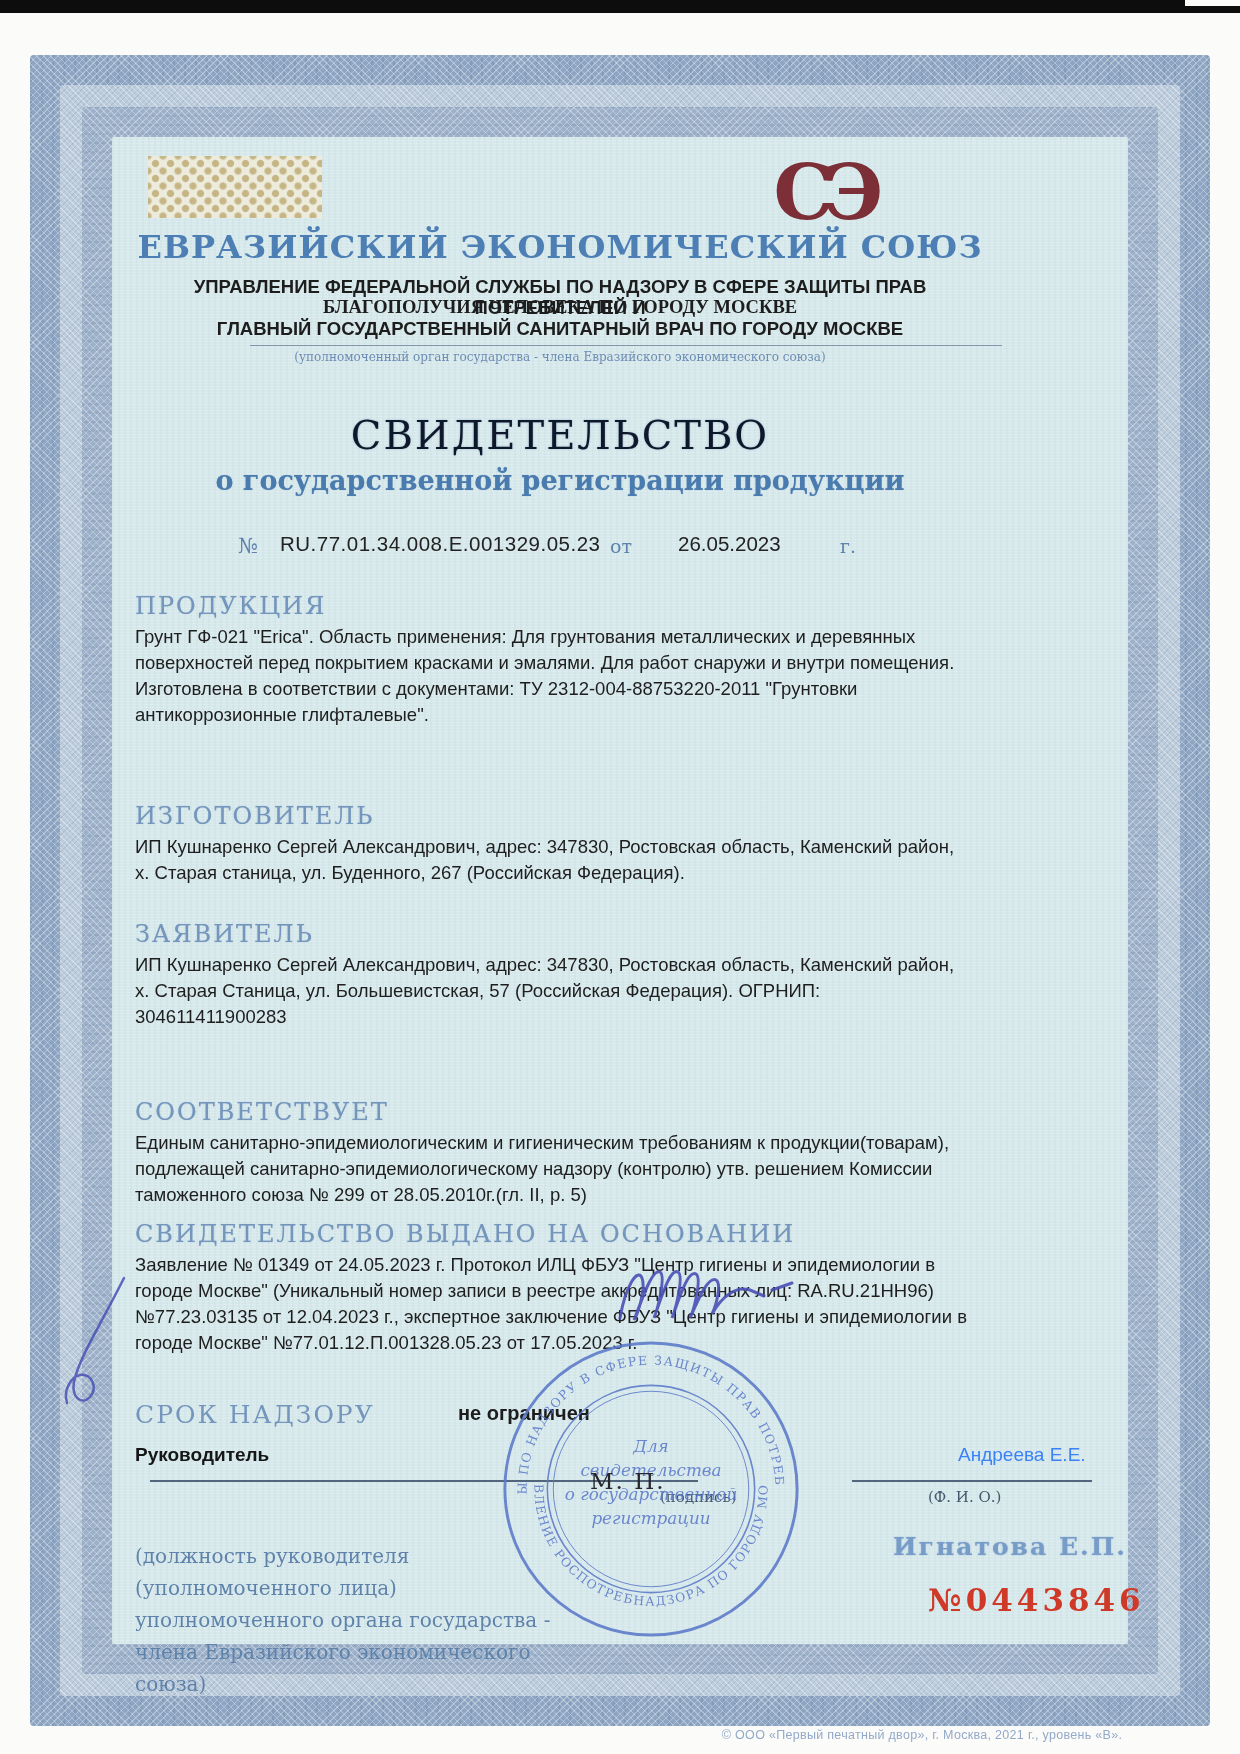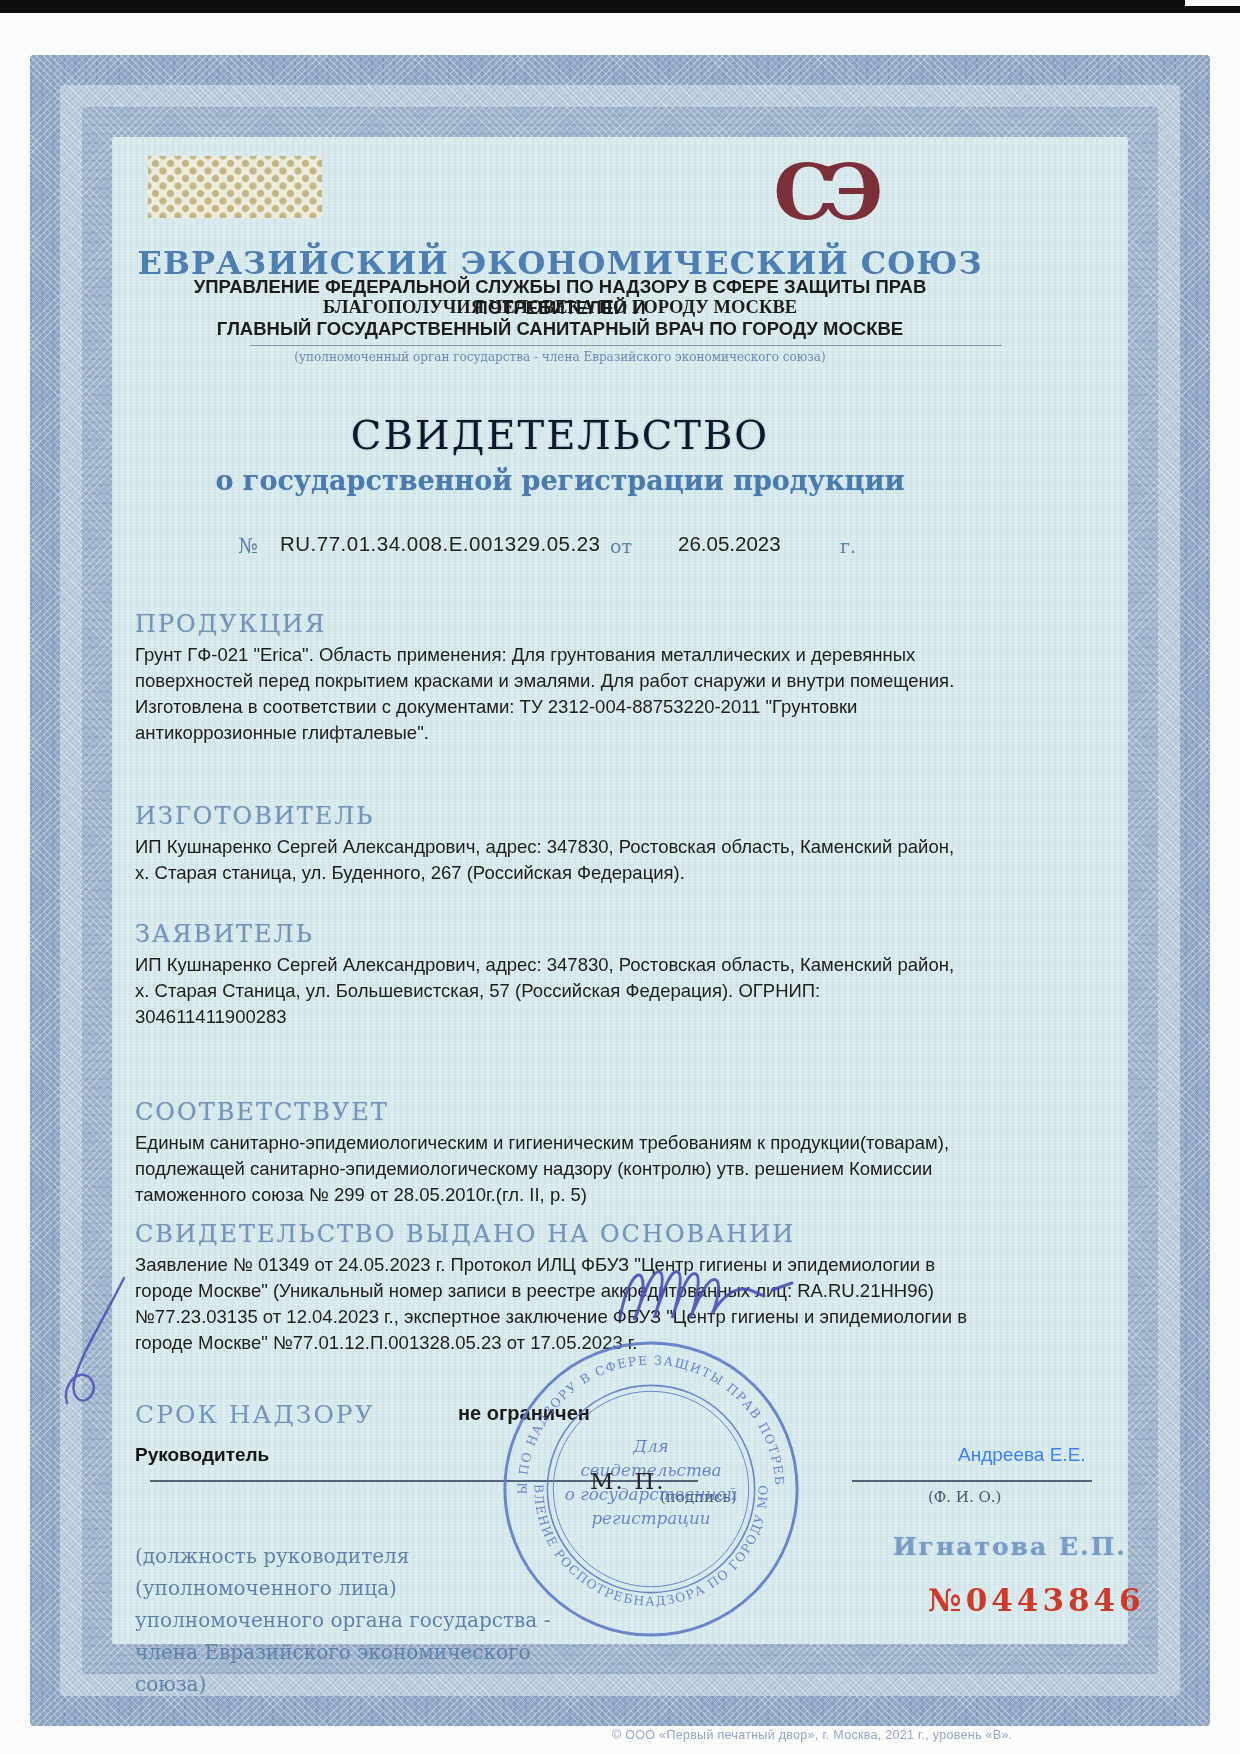--- a/index.html
+++ b/index.html
@@ -38,21 +38,21 @@
       radial-gradient(circle, #c3ad74 3px, rgba(195,173,116,0) 4.2px),
       radial-gradient(circle, #c3ad74 3px, rgba(195,173,116,0) 4.2px);
     background-size:15px 15px, 15px 15px; background-position:0 0, 7.5px 7.5px; }
 
   .logo { left:758px; top:148px; width:130px; height:92px; color:#7d2f38;
     font-family:"DejaVu Serif", serif; font-weight:bold; font-size:76px; line-height:90px;
     letter-spacing:-11px; text-align:center; }
 
   .center-col { left:118px; width:884px; text-align:center; }
   .union-title { top:228px; font-family:"DejaVu Serif", serif; font-weight:bold;
-    font-size:32px; color:#4d7fb5; letter-spacing:1px;margin-top:16px; }
+    font-size:32px; color:#4d7fb5; letter-spacing:1px; }
   .org-line { color:#1d1d1d; font-size:18.5px; font-weight:bold; line-height:21px; }
   .org1 { top:276px; } .org2 { top:297px;font-family:Liberation Serif, serif; } .org3 { top:318px; }
   .hrule { left:250px; top:345px; width:752px; height:1px; background:#74879f; opacity:.85; }
   .authority-caption { top:350px; font-family:"DejaVu Serif", serif; font-size:12px; color:#6d8cb3; }
 
   .doc-title { top:412px; font-family:"DejaVu Serif", serif; font-weight:normal; font-size:40px;
     color:#0f172a; letter-spacing:2px; text-shadow:0 0 2px rgba(70,115,160,.45); }
   .doc-subtitle { top:465px; font-family:"DejaVu Serif", serif; font-weight:bold; font-size:27px;
     color:#4a7bae; text-shadow:0 0 1px rgba(70,115,160,.4); }
 
@@ -60,21 +60,21 @@
   .num-label { top:534px; left:238px; font-size:21px; }
   .num-value { top:532px; left:280px; font-size:20.5px; color:#222; letter-spacing:.5px; }
   .from-label { top:535px; left:610px; font-size:19px; }
   .date-value { top:532px; left:678px; font-size:20.5px; color:#222; }
   .year-label { top:535px; left:840px; font-size:19px; }
 
   .sec { left:135px; width:838px; }
   .sec h2 { font-family:"DejaVu Serif", serif; font-weight:400; font-size:24px;
     color:#7495bc; letter-spacing:2px; text-shadow:0 0 1px rgba(116,149,188,.5); }
   .sec p { margin-top:4px; font-size:18.5px; line-height:26px; color:#1e1e1e; }
-  .s1 { top:610px; } .s2 { top:802px; } .s3 { top:920px; } .s4 { top:1098px; } .s5 { top:1220px; }
+  .s1 { top:592px; } .s2 { top:802px; } .s3 { top:920px; } .s4 { top:1098px; } .s5 { top:1220px; }
 
   .validity-label { left:135px; top:1400px; font-family:"DejaVu Serif", serif; font-size:25px;
     color:#7495bc; letter-spacing:2px; }
   .validity-value { left:410px; top:1402px; font-size:20px; font-weight:bold; color:#1d1d1d;margin-left:48px; }
 
   .head-label { left:135px; top:1444px; font-size:19px; font-weight:bold; color:#161616; }
   .sig-line { top:1480px; height:1.5px; background:#51657d; }
   .line-left { left:150px; width:548px; }
   .line-right { left:852px; width:240px; }
   .sig-caption { left:660px; top:1488px; font-family:"DejaVu Serif", serif; font-size:15px; color:#45596e; }
@@ -88,21 +88,21 @@
   .registrar-name { left:893px; top:1532px; font-family:"DejaVu Serif", serif; font-weight:bold;
     font-size:25px; color:#6d94c4; letter-spacing:2px; text-shadow:0 0 2px rgba(109,148,196,.55);
     opacity:.9; }
   .blank-number { left:928px; top:1582px; font-family:"DejaVu Serif", serif; font-weight:bold;
     font-size:31px; color:#cf3a28; letter-spacing:4px; }
 
   .stamp { left:496px; top:1336px; width:310px; height:306px; z-index:5; opacity:.88; }
   .sig-scribble { left:612px; top:1256px; width:200px; height:84px; z-index:7; }
   .margin-scribble { left:42px; top:1272px; width:100px; height:150px; z-index:7; }
 
-  .footer-credit { right:8px; top:1728px; width:620px; text-align:left;
+  .footer-credit { right:8px; top:1728px; width:620px; text-align:center;
     font-size:12.5px; color:#93a9c9; letter-spacing:.3px; }
 </style>
 </head>
 <body>
 
 <div class="abs top-strip"></div>
 <div class="abs top-strip2"></div>
 
 <div class="abs frame">
   <div class="band2">

